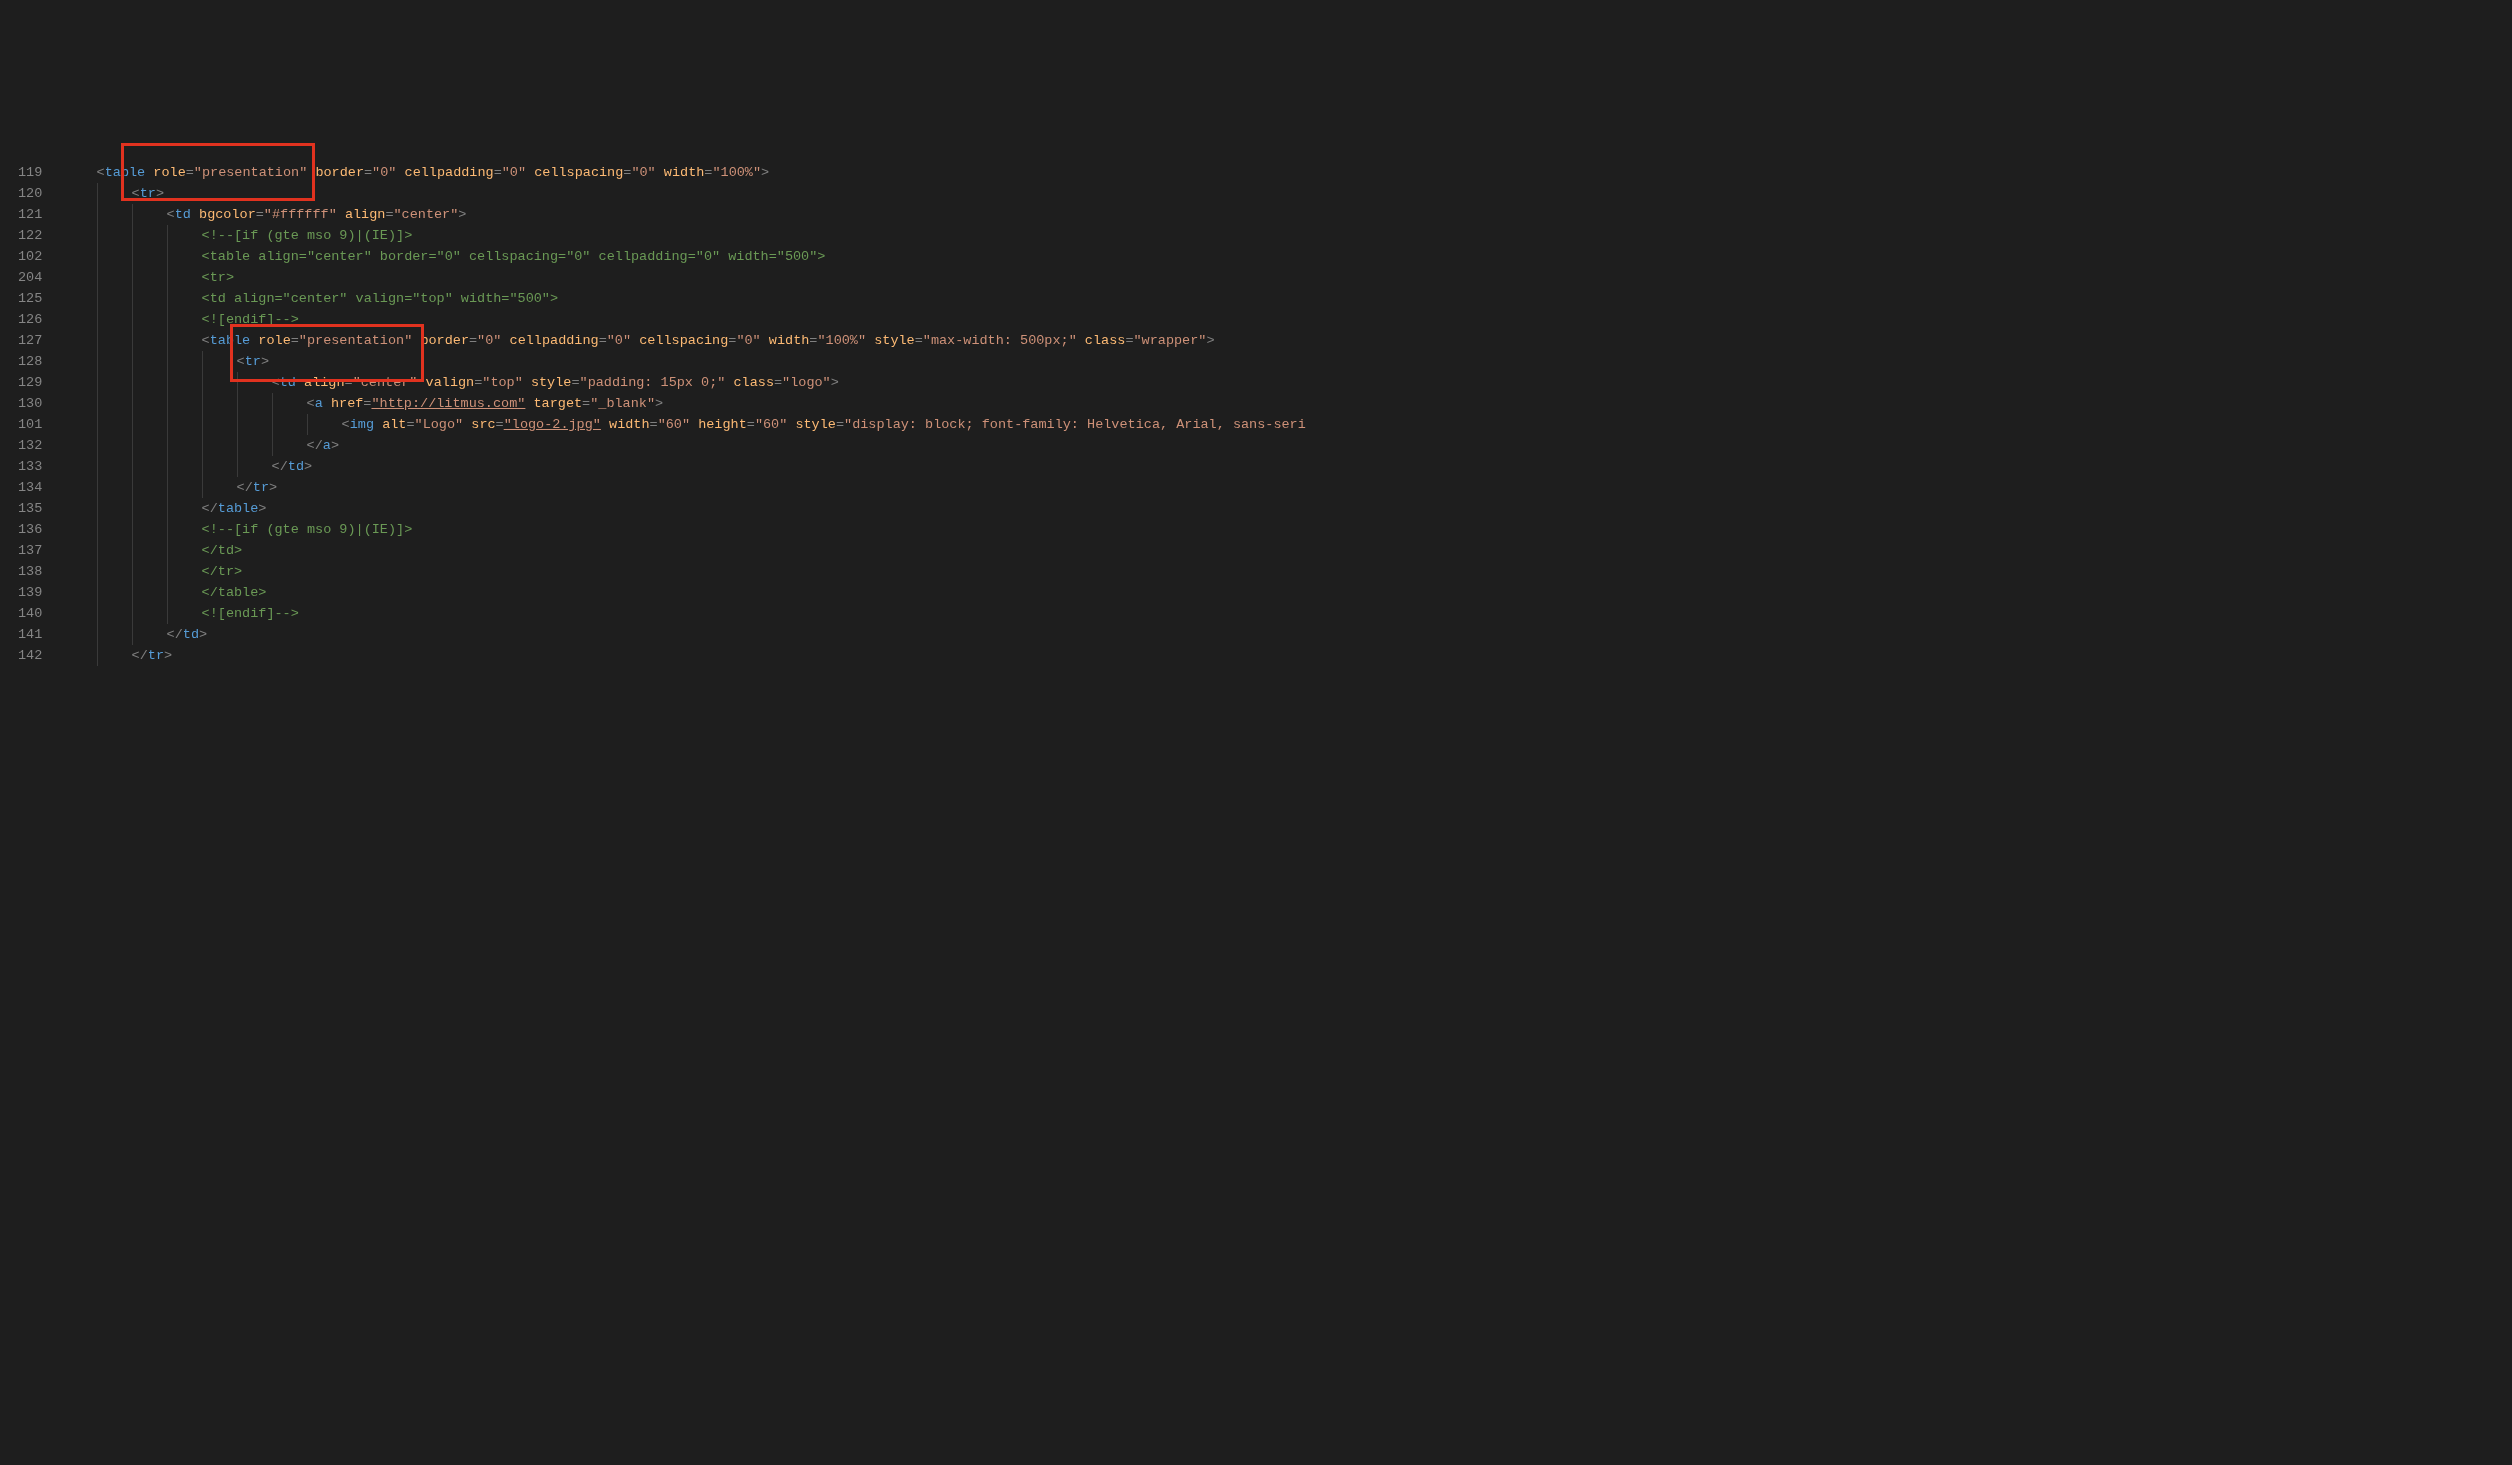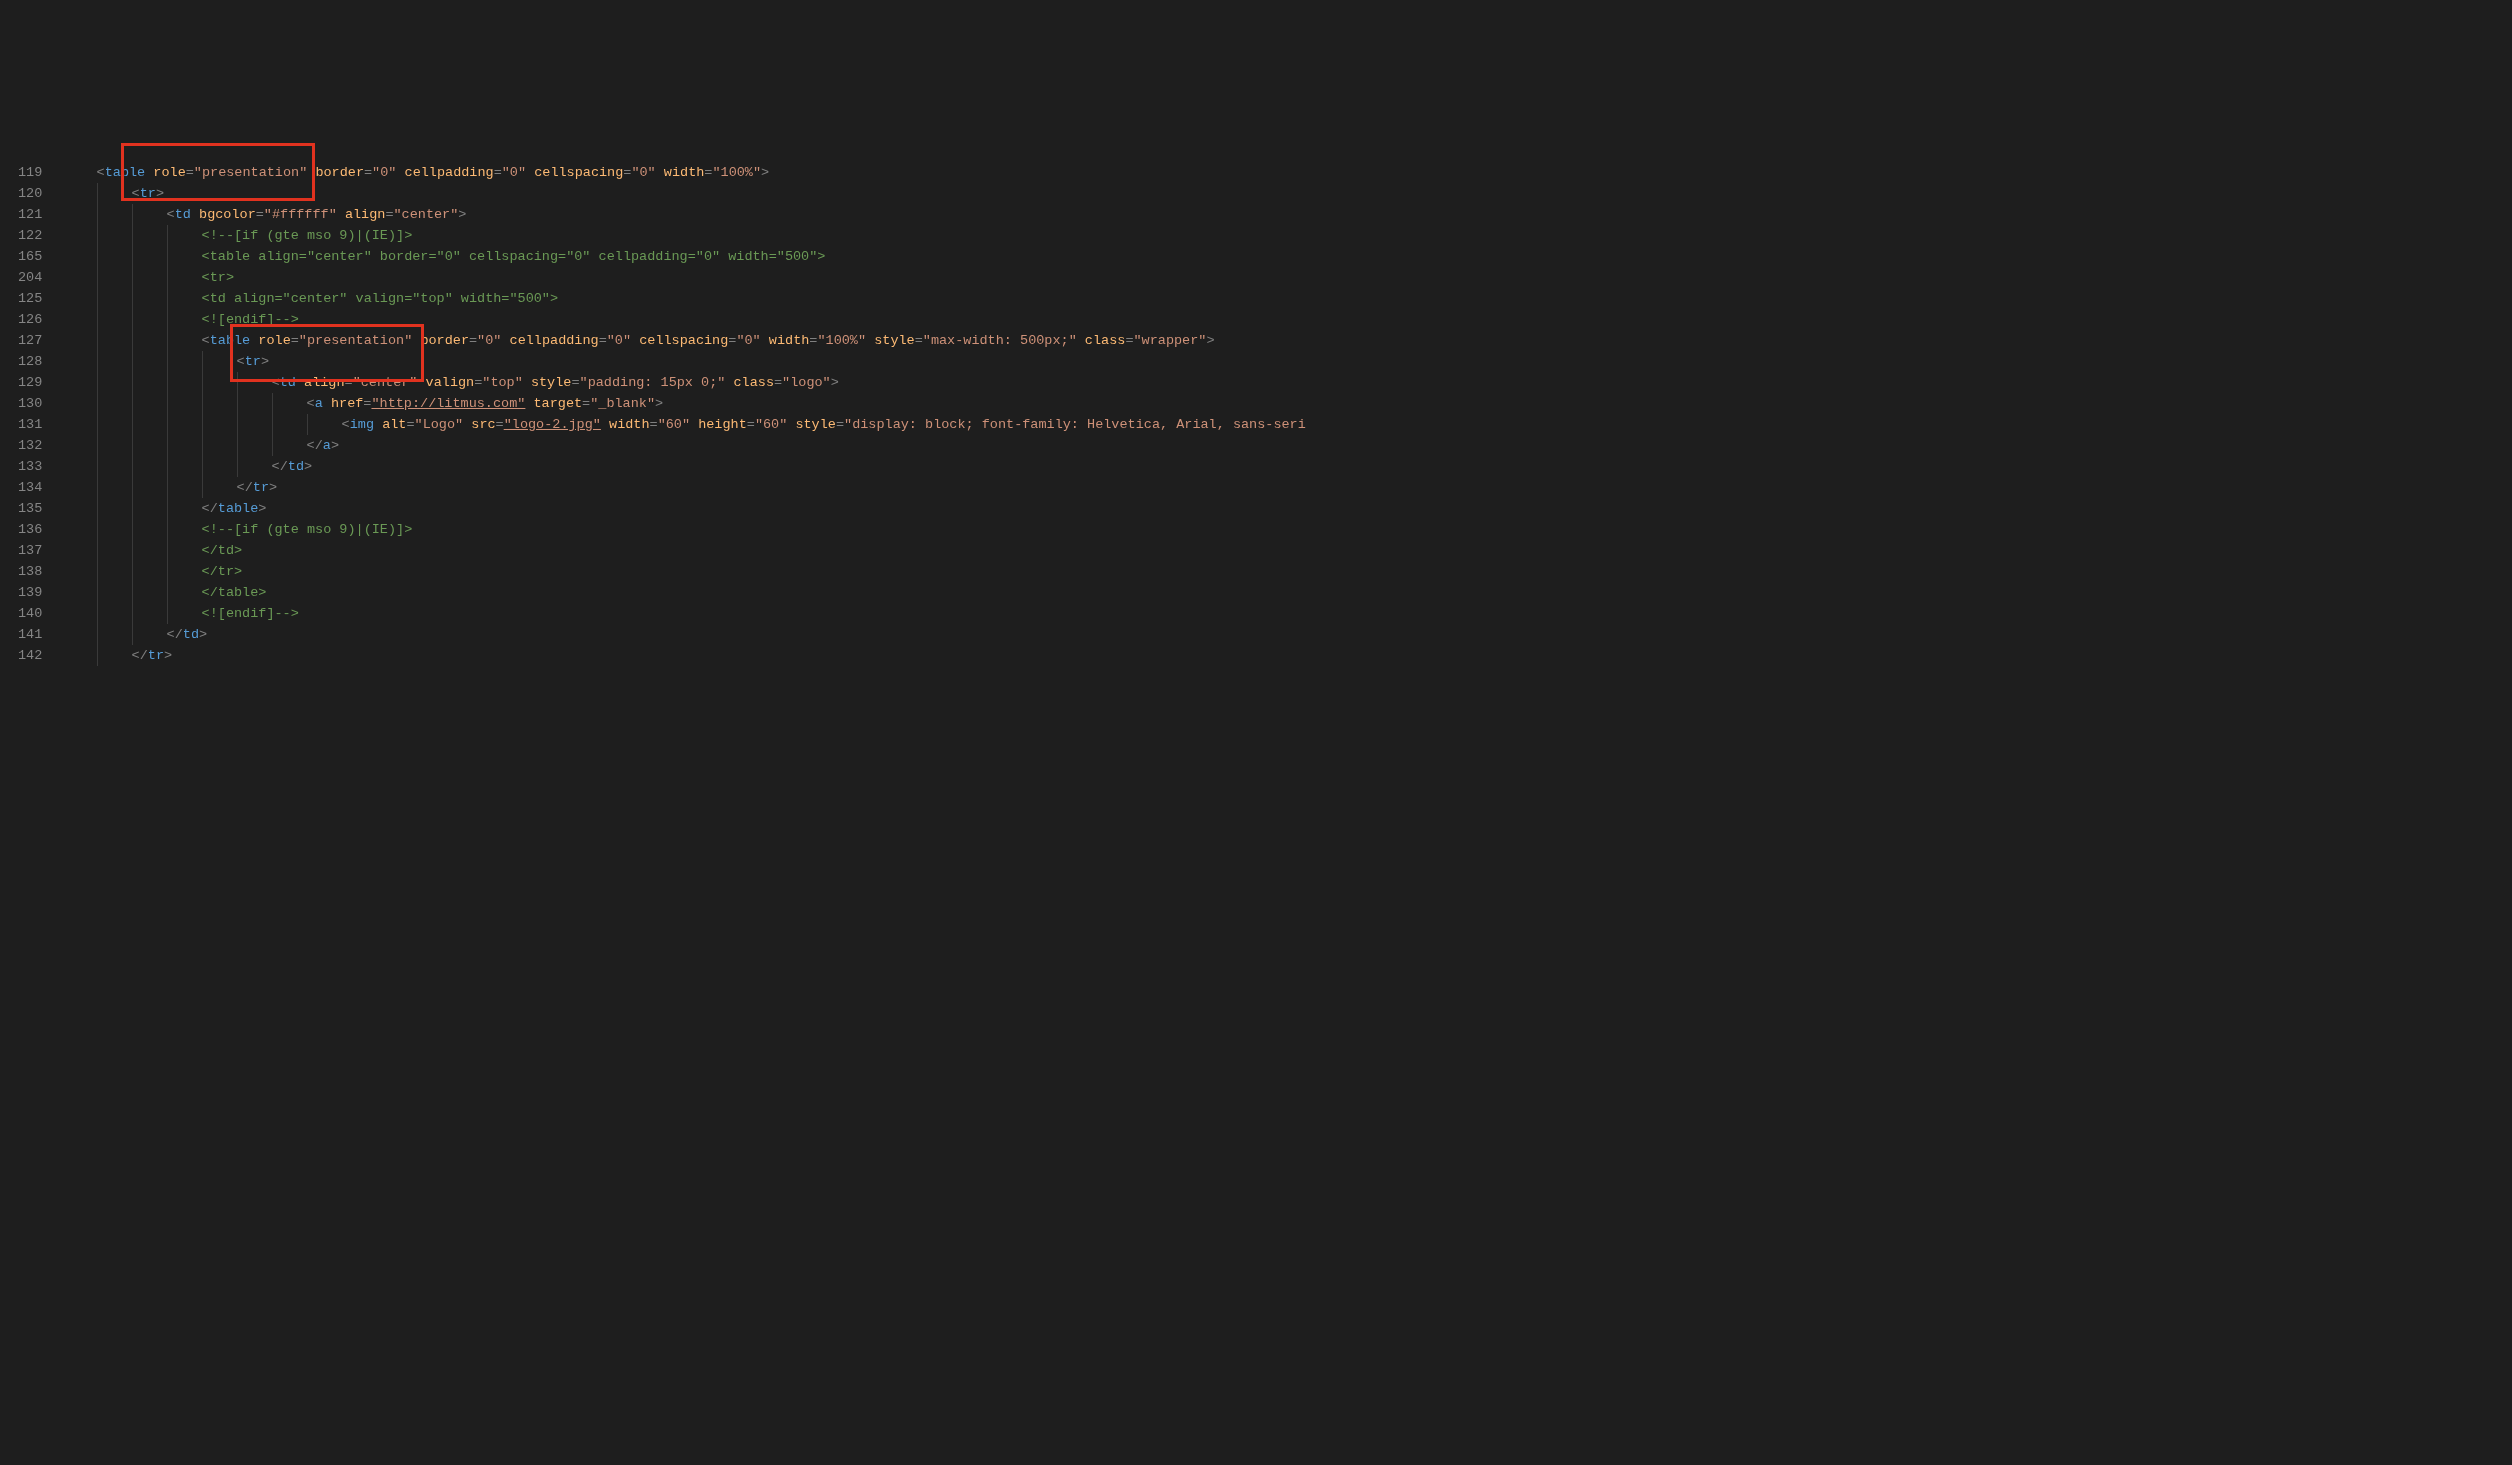--- a/index.html
+++ b/index.html
@@ -80,29 +80,29 @@
 </style>
 </head>
 <body>
 
 <div class="editor">
   <div class="gutter" id="gutter">
       <div class="ln">119</div>
       <div class="ln">120</div>
       <div class="ln">121</div>
       <div class="ln">122</div>
-      <div class="ln">165</div>
+      <div class="ln">102</div>
       <div class="ln">204</div>
       <div class="ln">125</div>
       <div class="ln">126</div>
       <div class="ln">127</div>
       <div class="ln">128</div>
       <div class="ln">129</div>
       <div class="ln">130</div>
-      <div class="ln">131</div>
+      <div class="ln">101</div>
       <div class="ln">132</div>
       <div class="ln">133</div>
       <div class="ln">134</div>
       <div class="ln">135</div>
       <div class="ln">136</div>
       <div class="ln">137</div>
       <div class="ln">138</div>
       <div class="ln">139</div>
       <div class="ln">140</div>
       <div class="ln">141</div>

